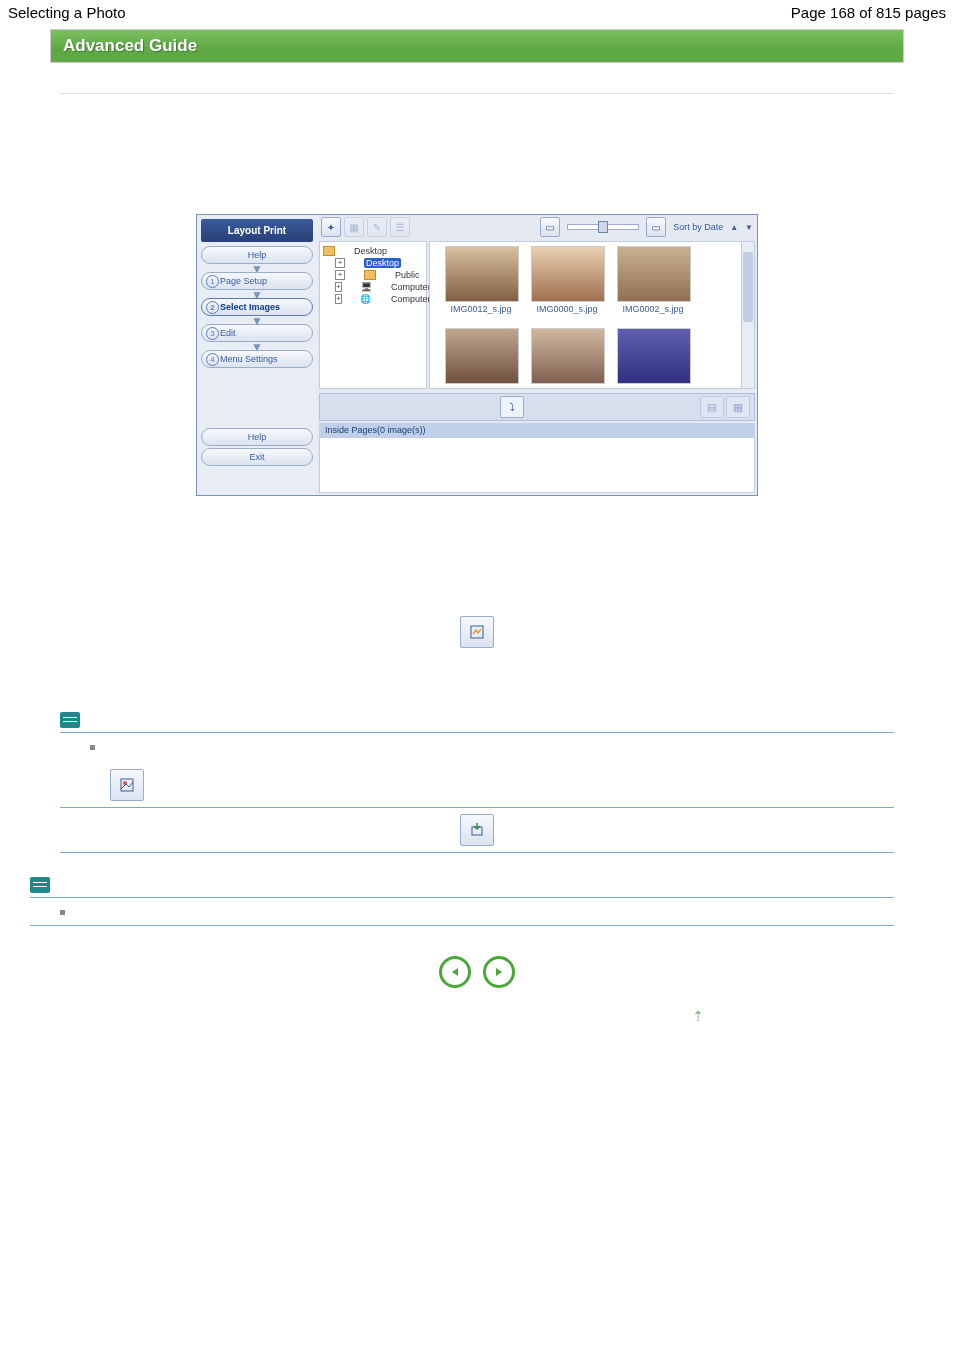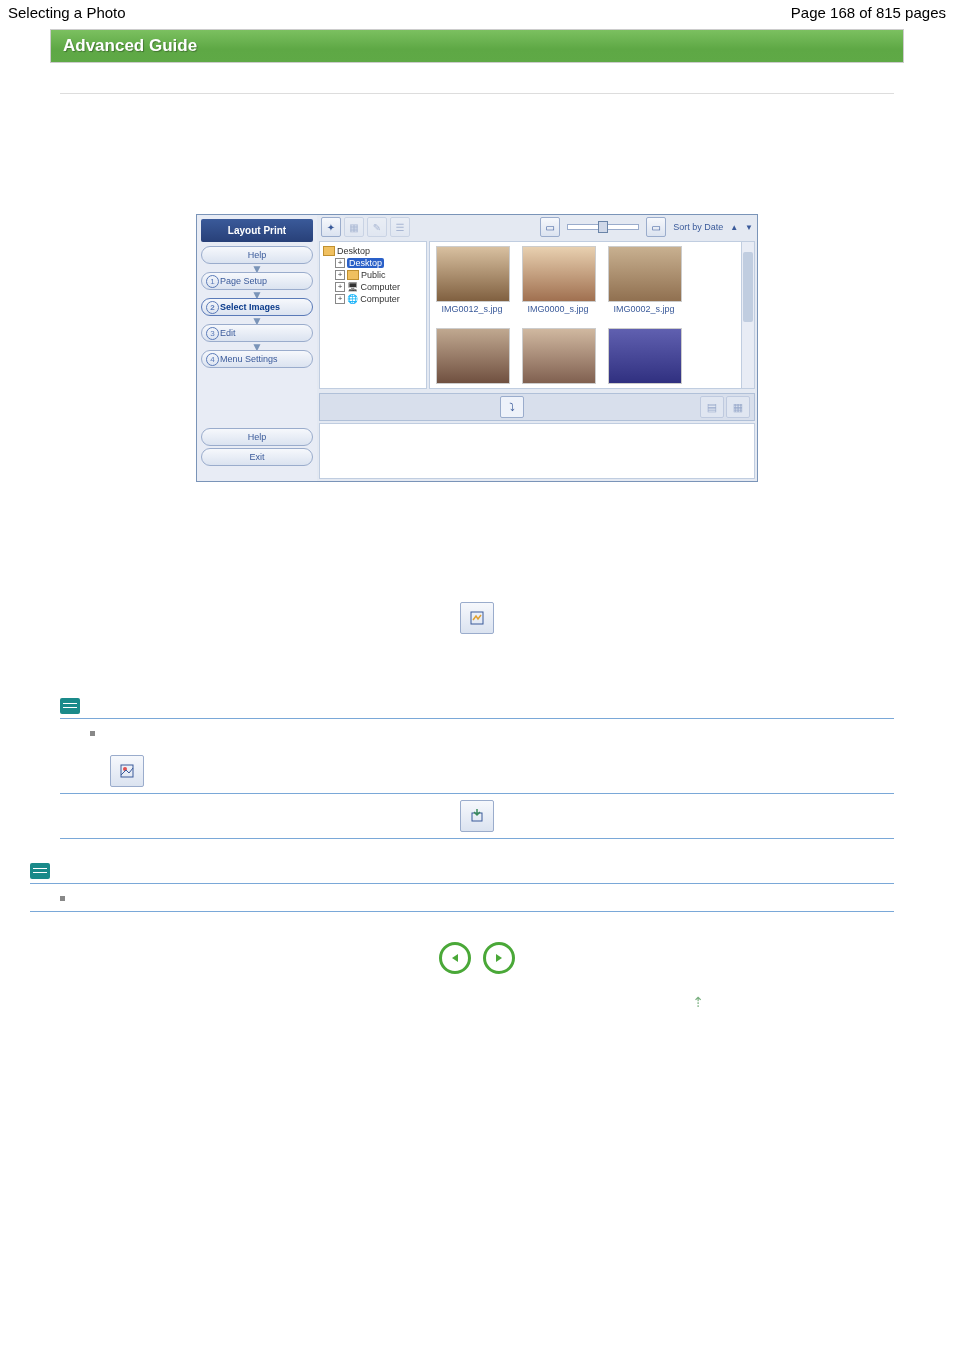--- a/index.html
+++ b/index.html
@@ -143,33 +143,33 @@
     gap:2px;
   }
   .folder-tree {
     width:100px;
     background:#fff;
     border:1px solid #c0cde0;
     padding:3px;
     font-size:9px;
     color:#333;
   }
-  .tree-row { display:flex;align-items:center;gap:2px;padding:1px 0;}
+  .tree-row { display:flex;align-items:center;gap:19px;padding:1px 0;}
   .tree-indent { padding-left:12px;}
   .folder-icon {width:10px;height:8px;background:#f0c060;border:1px solid #c09030;}
   .selected-node { background:#2a60c8;color:#fff;padding:0 2px;border-radius:2px;}
   .expander{width:8px;height:8px;border:1px solid #888;font-size:8px;line-height:7px;text-align:center;color:#444;}
   .thumb-area {
     flex:1;
     background:#fff;
     border:1px solid #c0cde0;
     padding:4px 6px;
     position:relative;
   }
-  .thumb-grid { display:flex; flex-wrap:wrap; gap:14px; }
+  .thumb-grid { display:flex; flex-wrap:wrap; gap:14px;margin-left:9px; }
   .thumb { width:72px; text-align:center; }
   .thumb-img {
     width:72px; height:54px;
     border:1px solid #ccc;
     background:#ddd;
   }
   .thumb-label { color:#3a5a9a;font-size:9px;margin-top:2px;}
   .scroll-ind {
     position:absolute; right:0;top:0;bottom:0;width:12px;background:#e8ecf5;border-left:1px solid #c0cde0;
   }
@@ -331,20 +331,21 @@
             </div>
         </div>
       </div>
       <div class="selected-bar">
         <div style="flex:1;"></div>
         <div class="sel-btn">⤵</div>
         <div style="flex:1;"></div>
         <div class="sel-btn" style="opacity:0.4;">▤</div>
         <div class="sel-btn" style="margin-left:2px;opacity:0.4;">▦</div>
       </div>
+      <div class="inside-label">Inside Pages(0 image(s))</div>
       <div class="inside-strip"></div>
     </div>
   </div>
 </div>
 
 <div class="notes-area">
   <div style="text-align:center;margin-bottom:60px;">
     <span class="icon-box">
       <svg width="18" height="18" viewBox="0 0 18 18">
           <rect x="3" y="3" width="12" height="12" fill="none" stroke="#3a5a9a" stroke-width="1"></rect>

